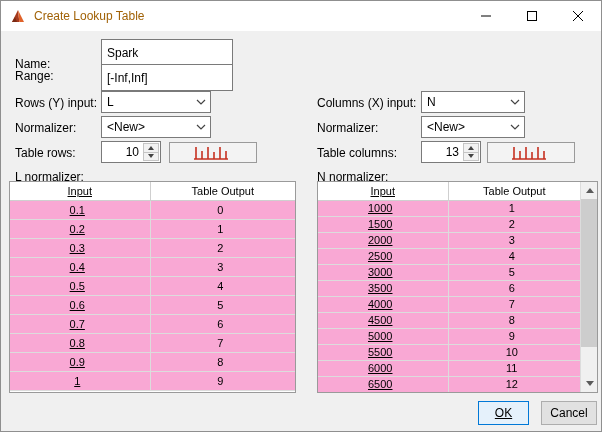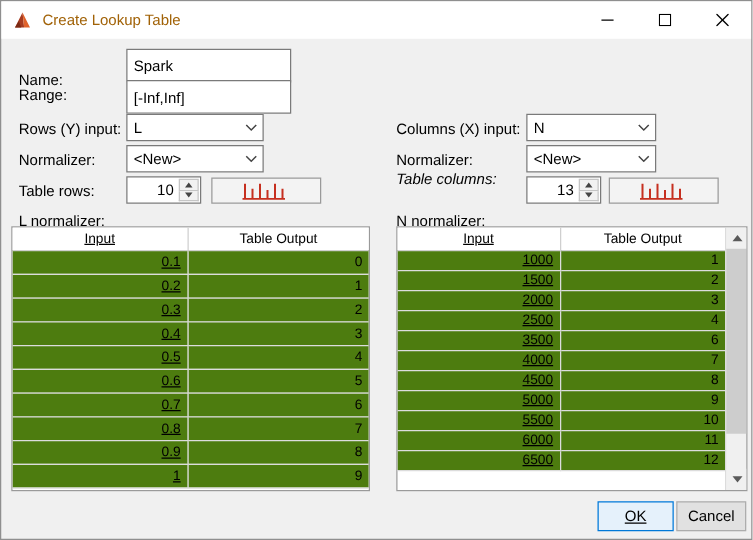--- a/index.html
+++ b/index.html
@@ -51,21 +51,21 @@
 
   .bp-btn {
     position:absolute; height:21px; background:#f3f3f3; border:1px solid #9a9a9a;
     display:flex; align-items:center; justify-content:center; cursor:default;
   }
 
   
   .tblwrap { position:absolute; background:#fff; border:1px solid #9a9a9a; overflow:hidden; }
   table { border-collapse:collapse; table-layout:fixed; width:100%; font-size:11px; }
   th { font-weight:normal; text-align:center; height:18px; border:1px solid #cfcfcf; border-top:none; background:#fff; }
-  td { text-align:right; padding-right:5px; border:1px solid #dcdcdc; background:#4d7c0f; }
+  td { text-align:center; padding-right:5px; border:1px solid #dcdcdc; background:#f9a8d4; }
   th:first-child, td:first-child { border-left:none;text-decoration:underline; }
   th:last-child, td:last-child { border-right:none; }
   .tbl-left td { height:19px; }
   .tbl-right td { height:16px; }
   .tbl-right-inner { position:absolute; left:0; top:0; right:17px; bottom:0; }
 
   
   .sb { position:absolute; top:0; right:0; bottom:0; width:17px; background:#f0f0f0; border-left:1px solid #dcdcdc; }
   .sb-btn { position:absolute; left:0; width:17px; height:17px; display:flex; align-items:center; justify-content:center; background:#f0f0f0; }
   .sb-up { top:0; } .sb-dn { bottom:0; }
@@ -180,21 +180,21 @@
         <line x1="4" y1="14" x2="4" y2="2" stroke="#c62f1f" stroke-width="1.6"></line>
         <line x1="10" y1="14" x2="10" y2="6" stroke="#c62f1f" stroke-width="1.6"></line>
         <line x1="16" y1="14" x2="16" y2="2" stroke="#c62f1f" stroke-width="1.6"></line>
         <line x1="22" y1="14" x2="22" y2="7" stroke="#c62f1f" stroke-width="1.6"></line>
         <line x1="28" y1="14" x2="28" y2="2" stroke="#c62f1f" stroke-width="1.6"></line>
         <line x1="34" y1="14" x2="34" y2="6" stroke="#c62f1f" stroke-width="1.6"></line>
         <line x1="2" y1="14" x2="36" y2="14" stroke="#c62f1f" stroke-width="1.4"></line>
       </svg>
     </div>
 
-    <span class="lbl" style="left:316px; top:105px;font-style:italic;">Table columns:</span>
+    <span class="lbl" style="left:316px; top:115px;">Table columns:</span>
     <div class="spin" style="left:420px; top:110px; width:60px;">
       <input value="13" style="">
       <div class="spin-btns">
         <div class="spin-btn">
             <span class="tri-up"></span>
           </div>
         <div class="spin-btn">
             <span class="tri-dn"></span>
           </div>
       </div>
@@ -286,20 +286,24 @@
               </tr>
               <tr>
                 <td>2000</td>
                 <td>3</td>
               </tr>
               <tr>
                 <td>2500</td>
                 <td>4</td>
               </tr>
               <tr>
+                <td>3000</td>
+                <td>5</td>
+              </tr>
+              <tr>
                 <td>3500</td>
                 <td>6</td>
               </tr>
               <tr>
                 <td>4000</td>
                 <td>7</td>
               </tr>
               <tr>
                 <td>4500</td>
                 <td>8</td>
@@ -327,17 +331,17 @@
         <div class="sb-btn sb-up">
             <span class="sb-tri-up"></span>
           </div>
         <div class="sb-thumb" style="top:17px; height:148px;"></div>
         <div class="sb-btn sb-dn">
             <span class="sb-tri-dn"></span>
           </div>
       </div>
     </div>
 
-    <button class="btn btn-ok" style="left:477px; top:370px; width:61px;text-decoration:underline;">OK</button>
+    <button class="btn btn-ok" style="left:477px; top:370px; width:51px;text-decoration:underline;">OK</button>
     <button class="btn btn-cancel" style="left:540px; top:370px; width:56px;">Cancel</button>
 
   </div>
 </div>
 
 </body></html>

